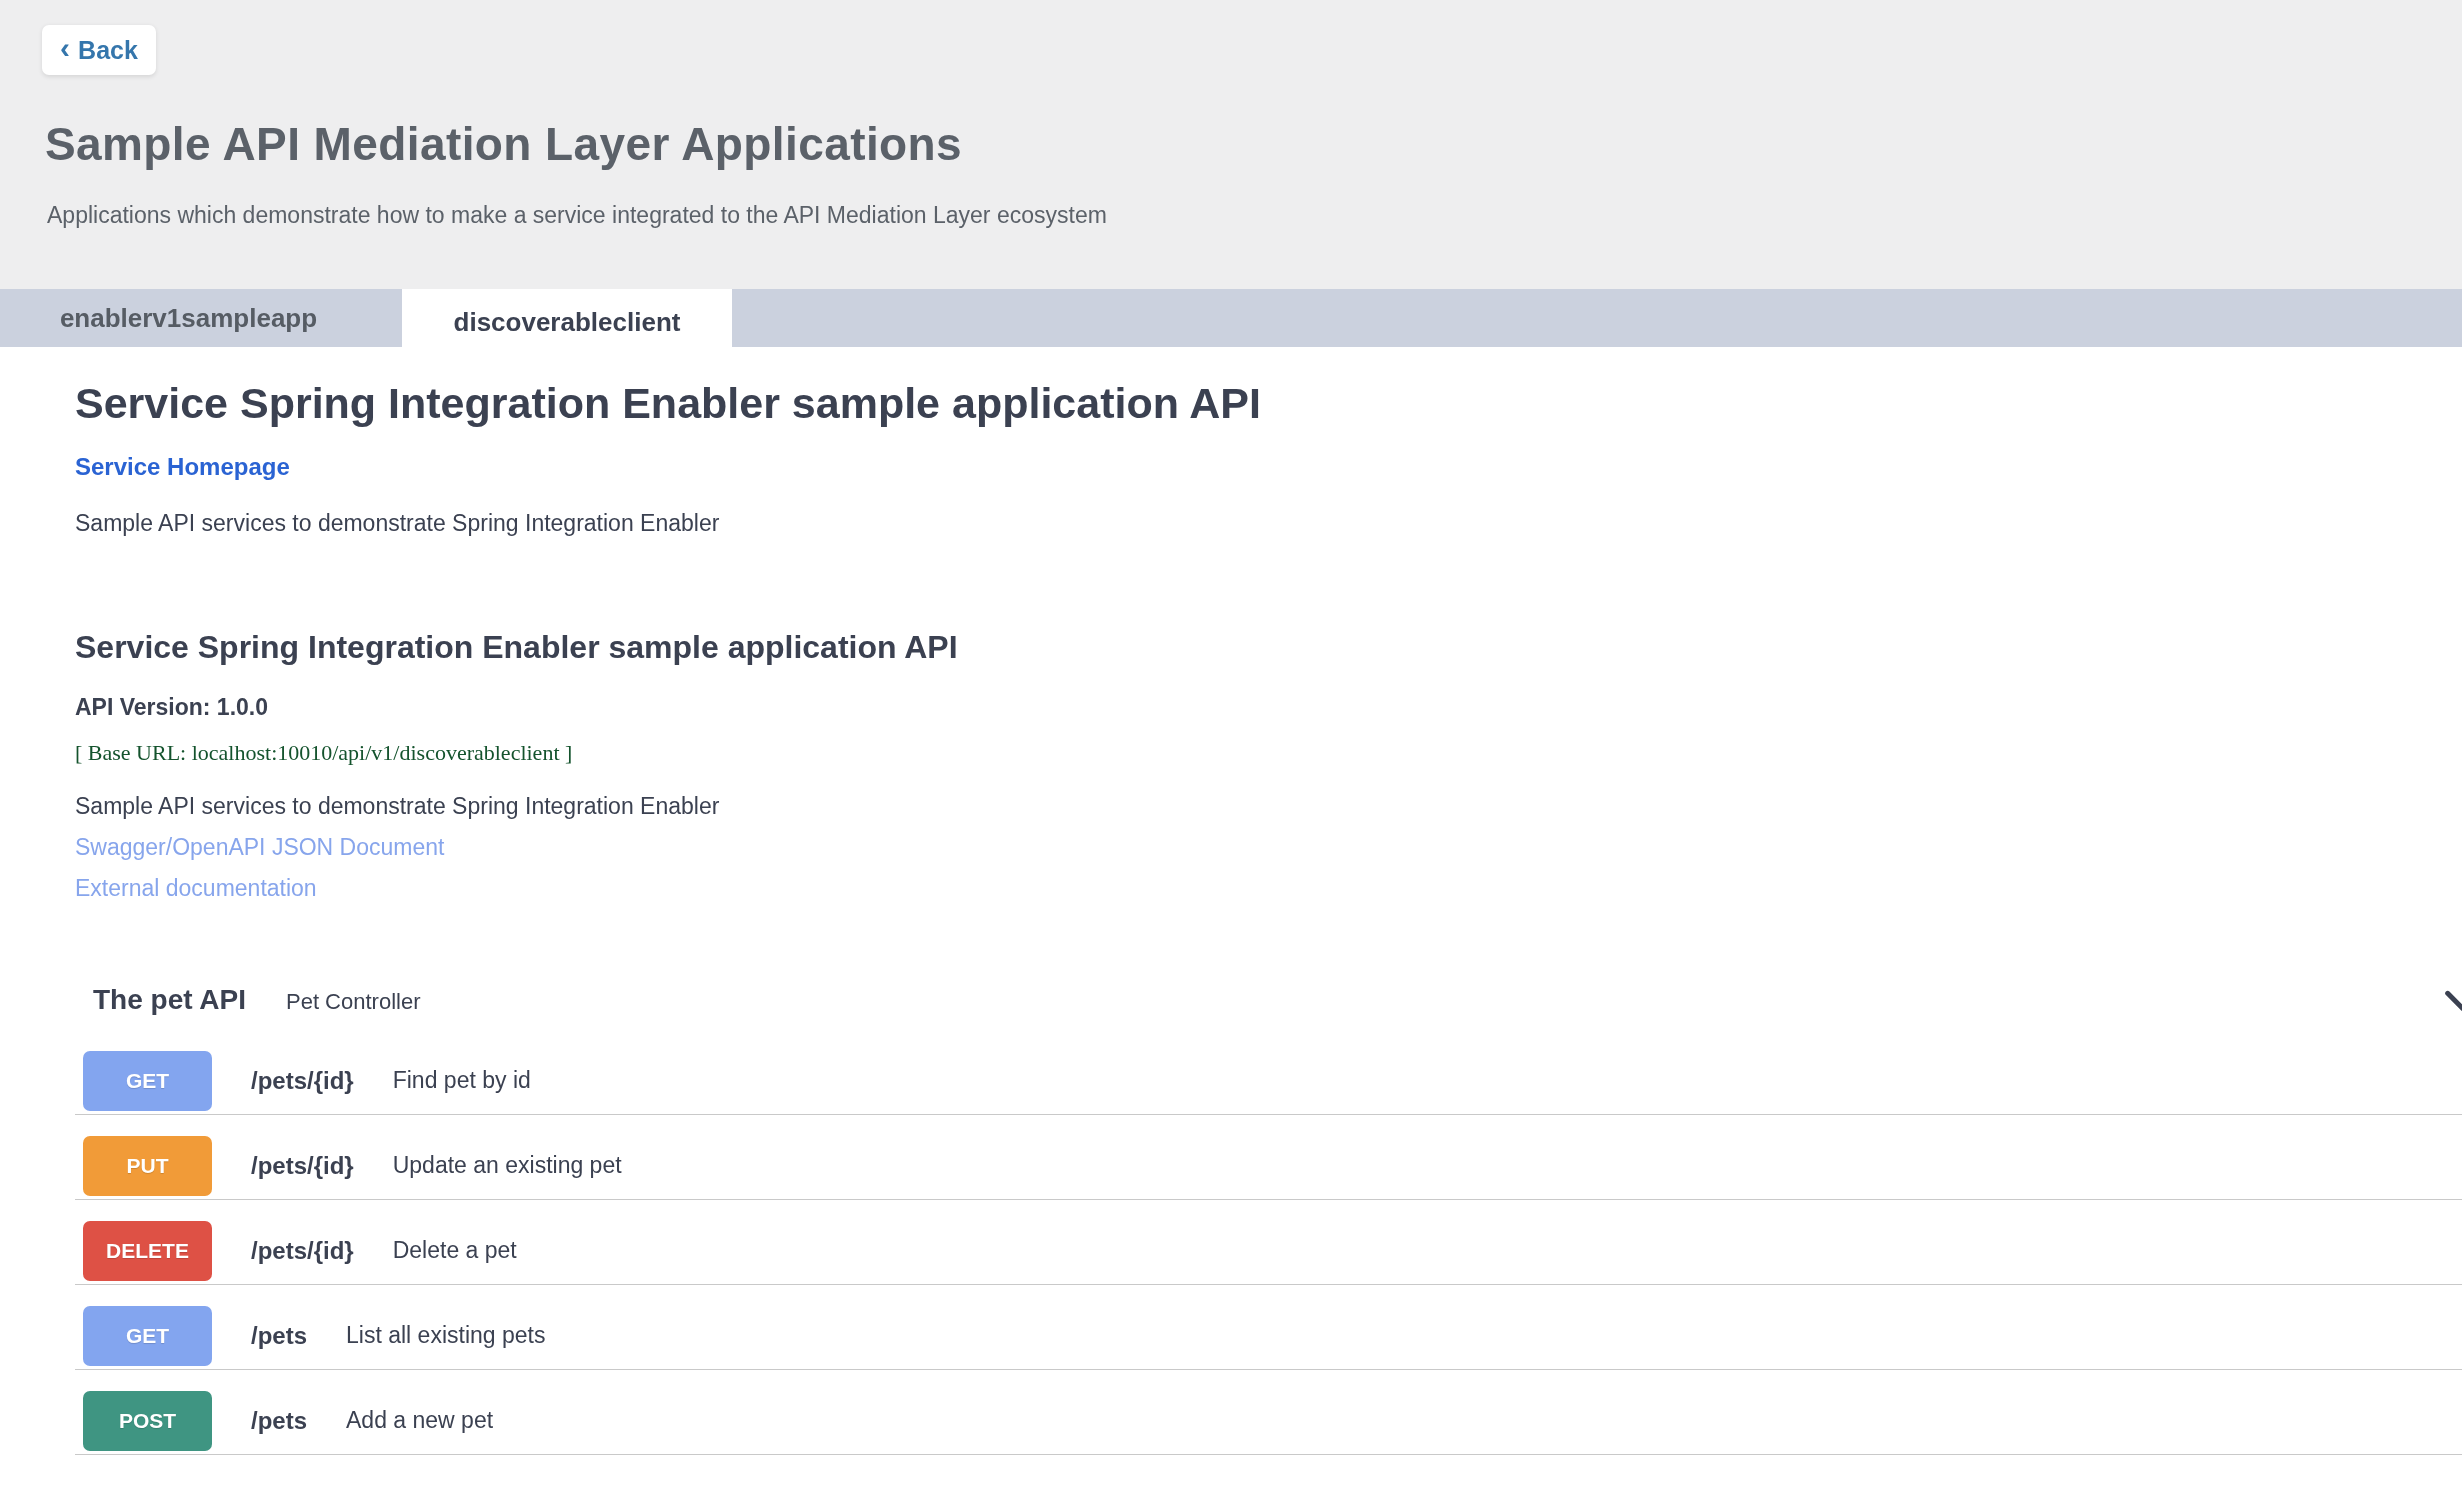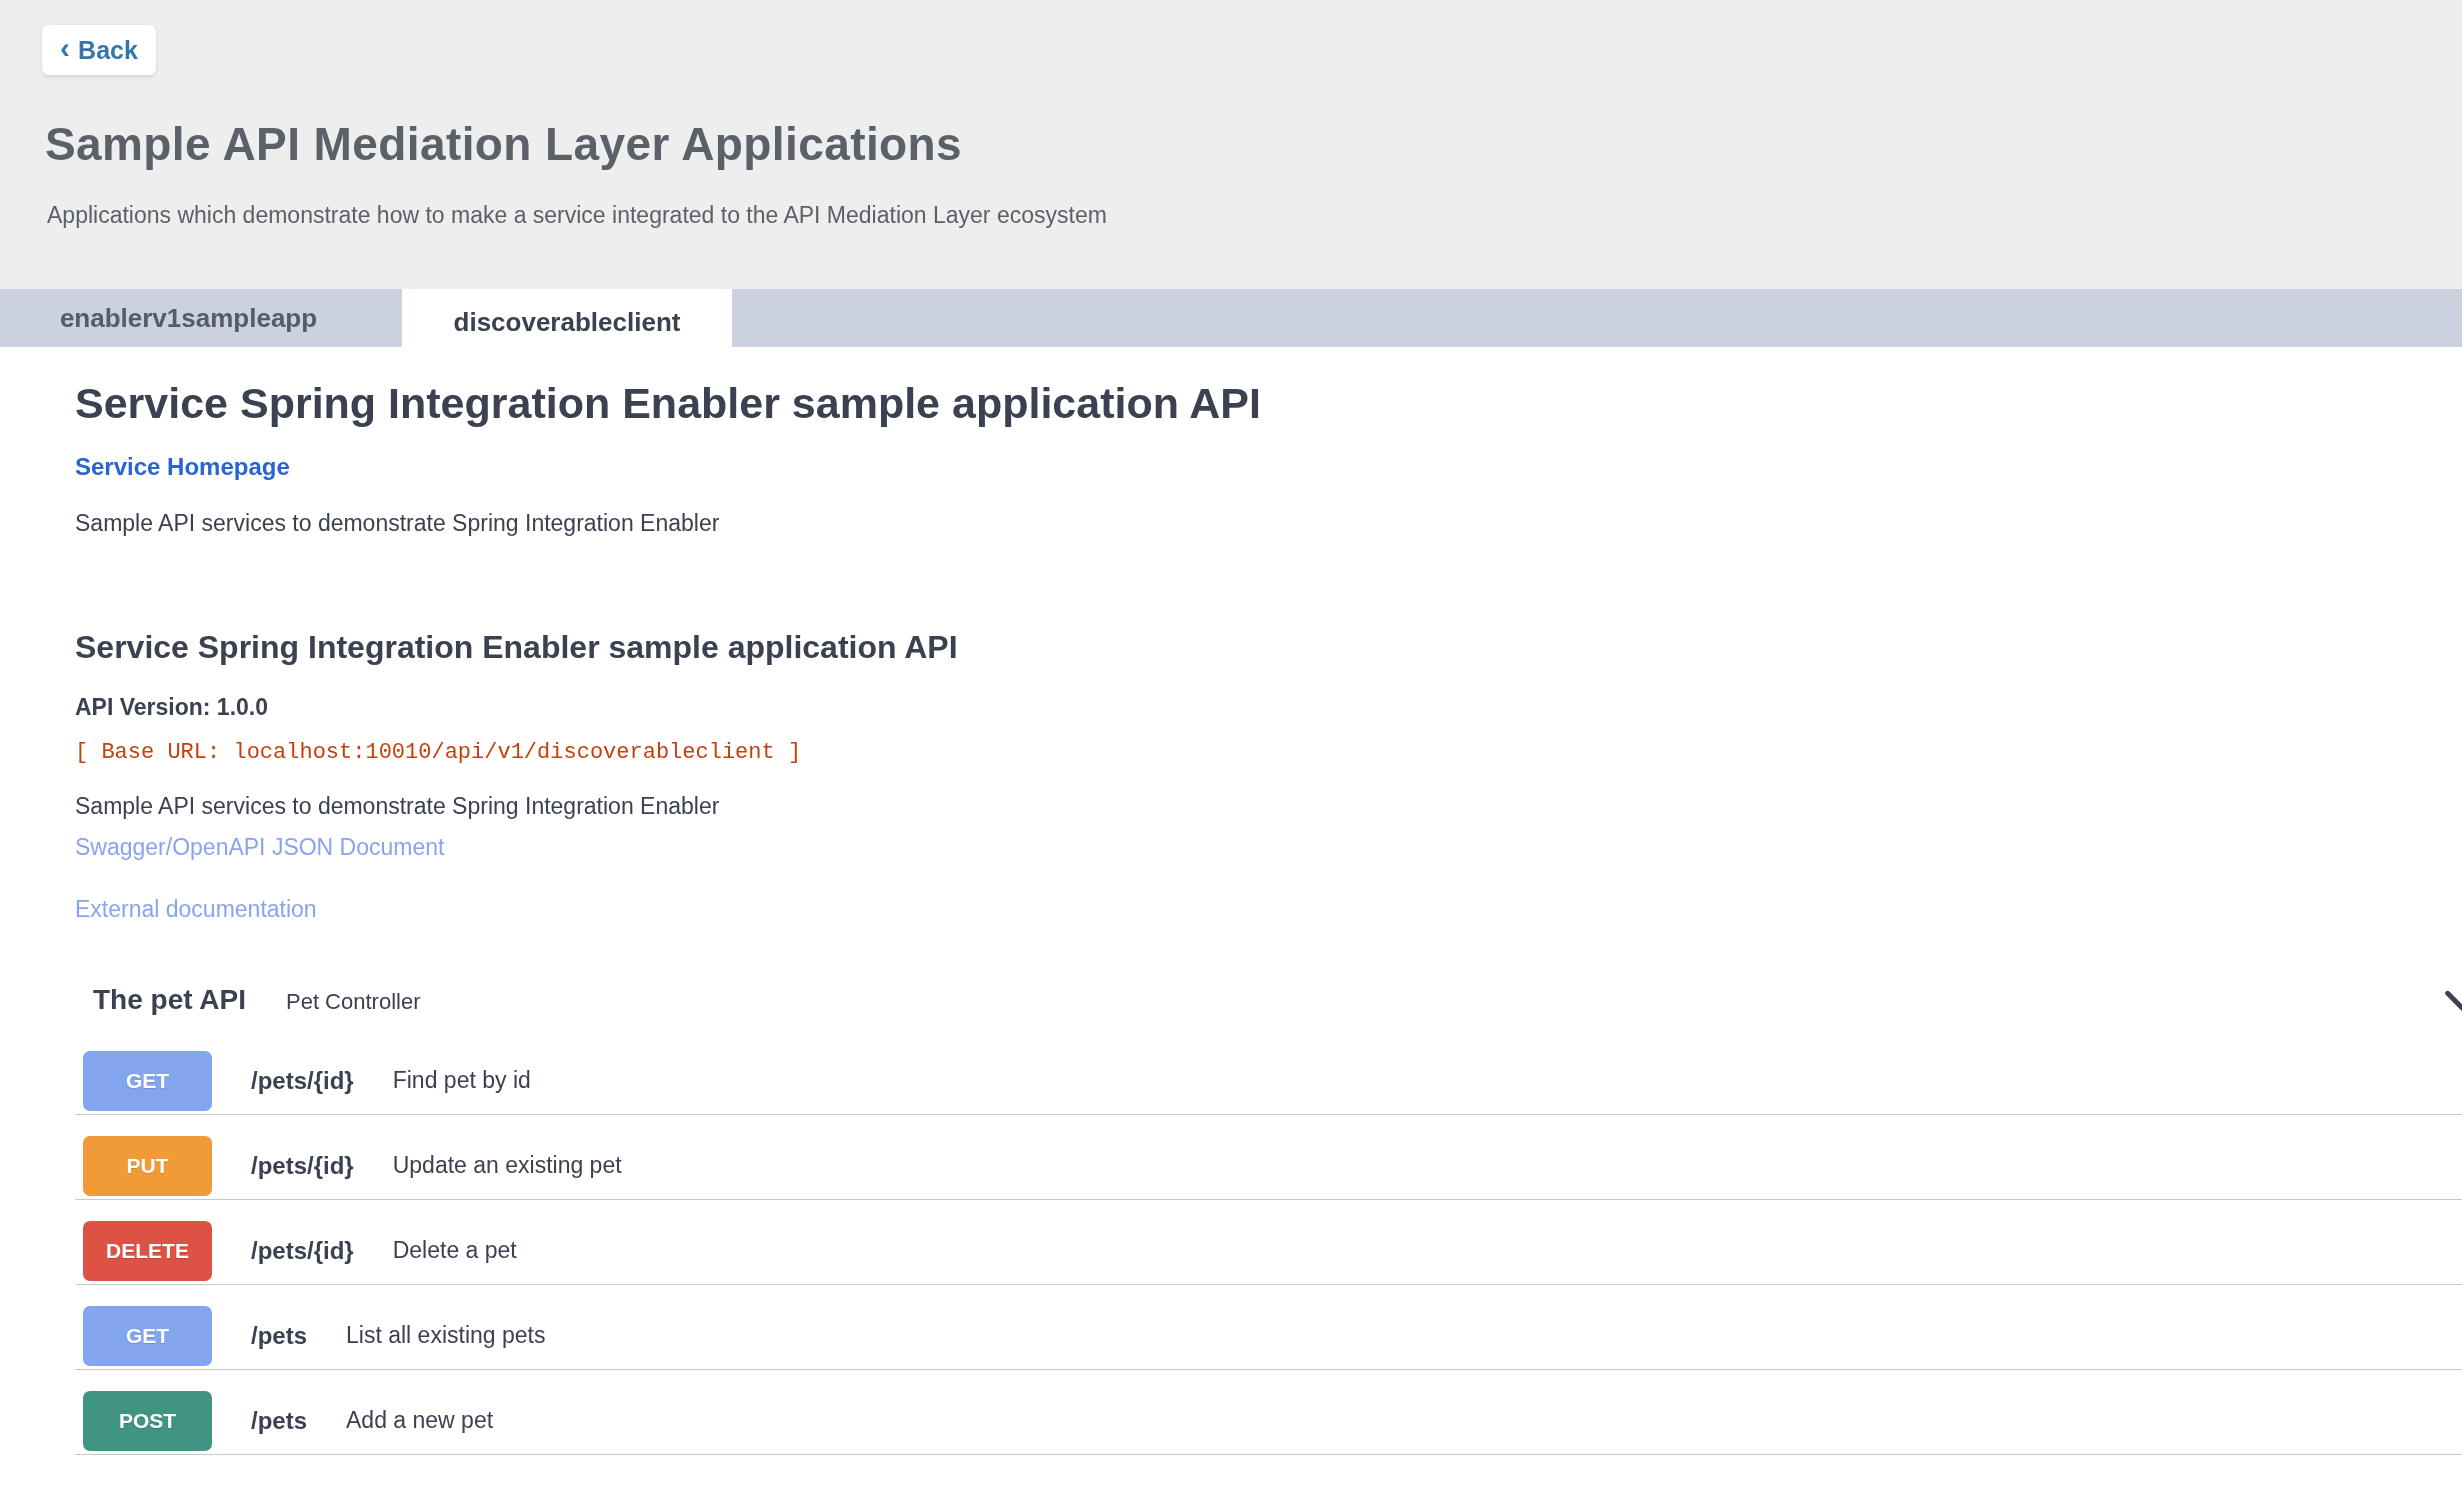--- a/index.html
+++ b/index.html
@@ -57,24 +57,24 @@
 
   
   .content { position: absolute; top: 347px; left: 0; right: 0; bottom: 0; background: #fff; }
   .abs { position: absolute; }
   .svc-title { left: 75px; top: 32px; font-size: 43px; font-weight: bold; color: #3b4151; }
   .svc-home  { left: 75px; top: 106px; font-size: 24px; font-weight: bold; color: #2a63d3; text-decoration: none; cursor: pointer; }
   .svc-desc  { left: 75px; top: 163px; font-size: 23px; color: #3b4151; }
 
   .doc-title { left: 75px; top: 282px; font-size: 32px; font-weight: bold; color: #3b4151; }
   .doc-ver   { left: 75px; top: 347px; font-size: 23px; font-weight: bold; color: #3b4151; }
-  .doc-base  { left: 75px; top: 393px; font-size: 22px; font-family: Liberation Mono, monospace; color: #c2410c; }
+  .doc-base  { left: 75px; top: 393px; font-size: 22px; font-family: Liberation Serif, serif; color: #14532d; }
   .doc-desc  { left: 75px; top: 446px; font-size: 23px; color: #3b4151; }
   .doc-link1 { left: 75px; top: 487px; }
-  .doc-link2 { left: 75px; top: 528px; margin-top: 21px; }
+  .doc-link2 { left: 75px; top: 528px; }
   .lite-link { font-size: 23px; color: #87a5ec; text-decoration: none; cursor: pointer; }
 
   
   .pet-header { left: 93px; top: 637px; display: flex; align-items: baseline; gap: 40px; }
   .pet-title { font-size: 28px; font-weight: bold; color: #3b4151; }
   .pet-sub   { font-size: 22px; color: #3b4151; }
   .section-chevron {
     position: absolute; top: 631px; right: -24px;
     width: 46px; height: 46px; cursor: pointer;
   }

